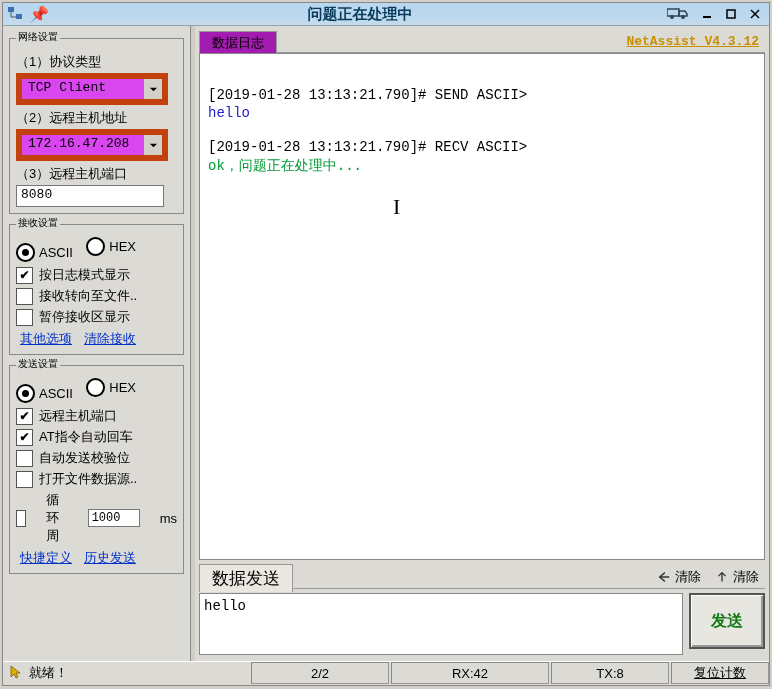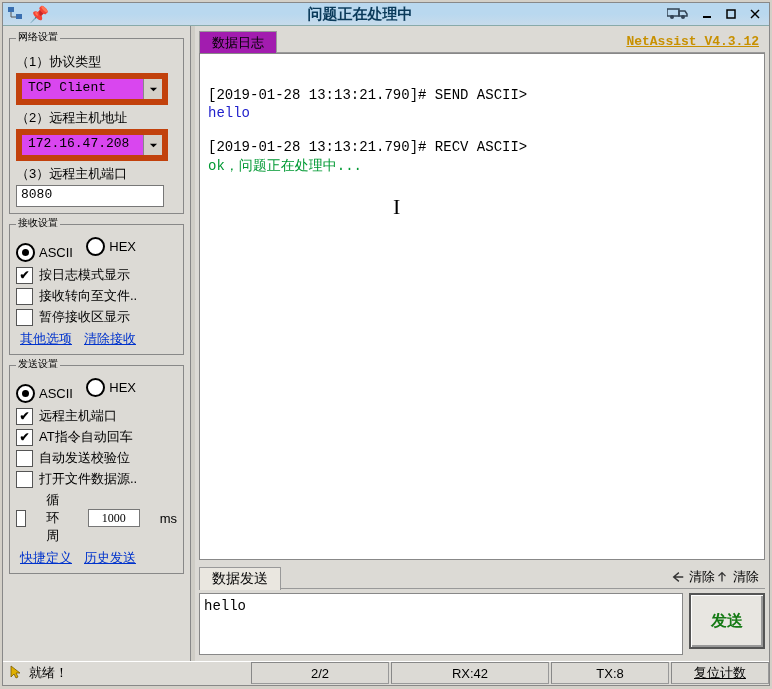--- a/index.html
+++ b/index.html
@@ -133,22 +133,22 @@
     width:15px;height:15px;border:1px solid #555;background:#fff;
     display:flex;align-items:center;justify-content:center;
     font-weight:bold;font-size:12px;color:#000;
   }
   .check.checked .box::after{content:"✔";}
   .link { color:#0033cc; text-decoration:underline; cursor:pointer; font-size:13px;}
   .linkrow { display:flex; gap:12px; margin:4px 2px 0 4px;}
   .cycle-row { display:flex; align-items:center; gap:20px; font-size:13px; margin:2px 0;}
   .cycle-row .box { width:15px;height:15px;border:1px solid #555;background:#fff;}
   .cycle-row input {
-    width:44px; height:16px; border:1px solid #777; font-family:Liberation Serif, serif;
-    font-size:12px;text-align:center;padding:0 3px;
+    width:44px; height:16px; border:1px solid #777; font-family:Liberation Mono, monospace;
+    font-size:12px;text-align:left;padding:0 3px;
   }
   
   .section-tab {
     display:flex; align-items:center; border-bottom:1px solid #999; height:22px;
   }
   .section-tab .tab {
     background:#a21caf;
     border:1px solid #999;
     border-bottom:none;
     padding:2px 12px;
@@ -182,23 +182,23 @@
   .recv-clr { color:#009933;}
   .cursor-caret {
     position:absolute; left:193px; top:140px;
     font-size:22px; font-family:serif;
   }
   
   .send-header {
     display:flex;align-items:center;border-bottom:1px solid #999; height:22px;
   }
   .send-header .tab {
-    background:#eae7e0;border:1px solid #999;border-bottom:none;padding:2px 12px;font-size:14px;position:relative;top:1px;
-  }
-  .send-header .right-clear { margin-left:auto; display:flex; margin-right:6px;}
+    background:#eae7e0;border:1px solid #999;border-bottom:none;padding:2px 12px;font-size:17px;position:relative;top:1px;
+  }
+  .send-header .right-clear { margin-left:auto; display:flex; gap:14px; margin-right:6px;}
   .send-header .clearbtn {
     display:flex;align-items:center;gap:4px;font-size:13px;cursor:default;
   }
   .send-header .clearbtn svg{width:14px;height:14px;}
   .send-body { display:flex; gap:6px; padding:4px 0 6px 0;}
   .send-text {
     flex:1; height:52px; background:#fff;border:1px solid #888;
     font-family:"Courier New",monospace;font-size:14px;padding:4px;
   }
   .send-btn {

